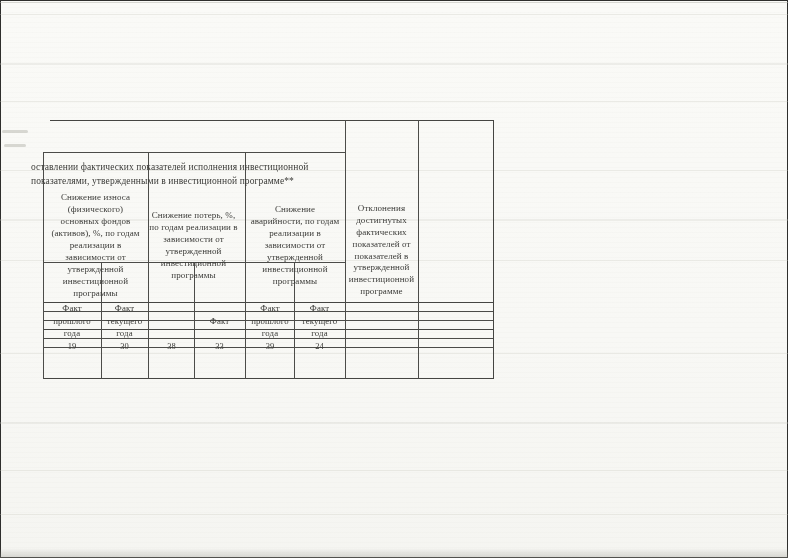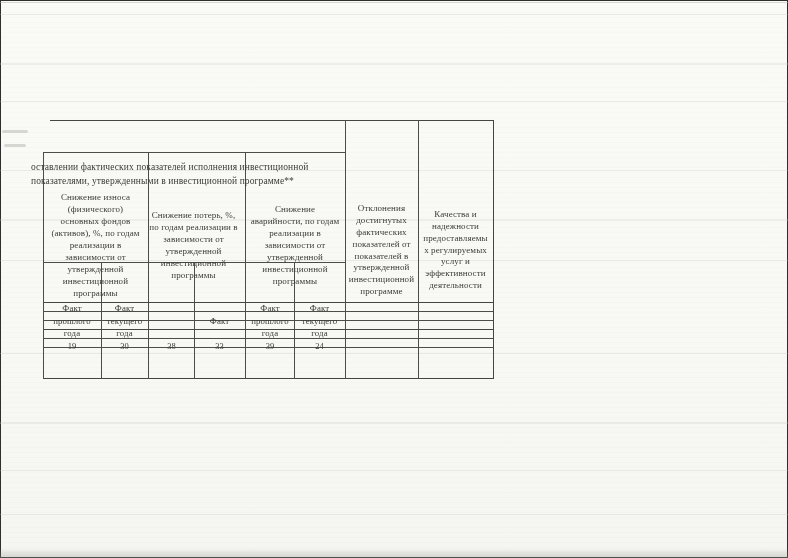--- a/index.html
+++ b/index.html
@@ -136,27 +136,20 @@
 программы</div>
 
   <div class="cell t-c7">Отклонения
 достигнутых
 фактических
 показателей от
 показателей в
 утвержденной
 инвестиционной
 программе</div>
-  <div class="cell t-c8">Качества и
-надежности
-предоставляемы
-х регулируемых
-услуг и
-эффективности
-деятельности</div>
 
   <div class="cell sub t-s1">Факт
 прошлого
 года</div>
   <div class="cell sub t-s2">Факт
 текущего
 года</div>
   <div class="cell sub t-s4">Факт</div>
   <div class="cell sub t-s5">Факт
 прошлого

